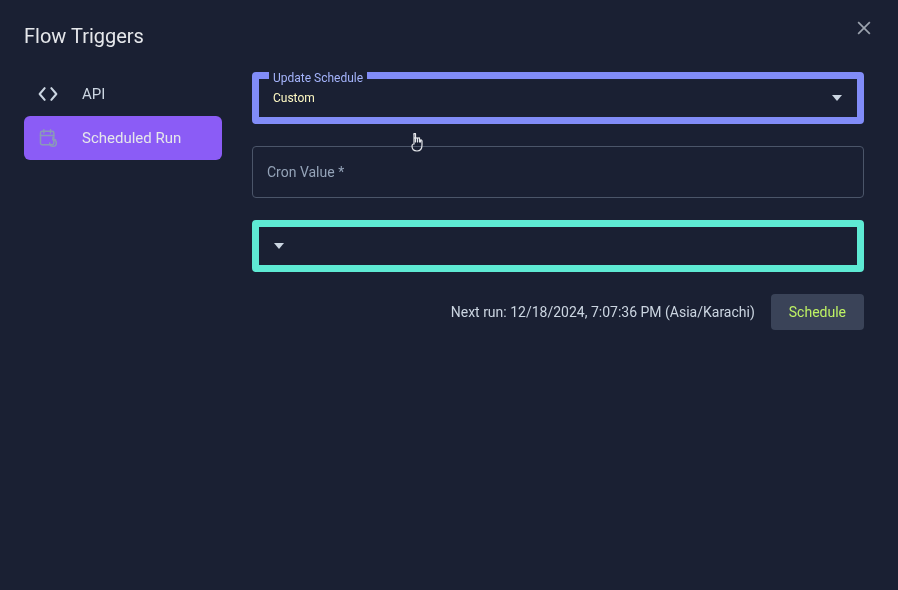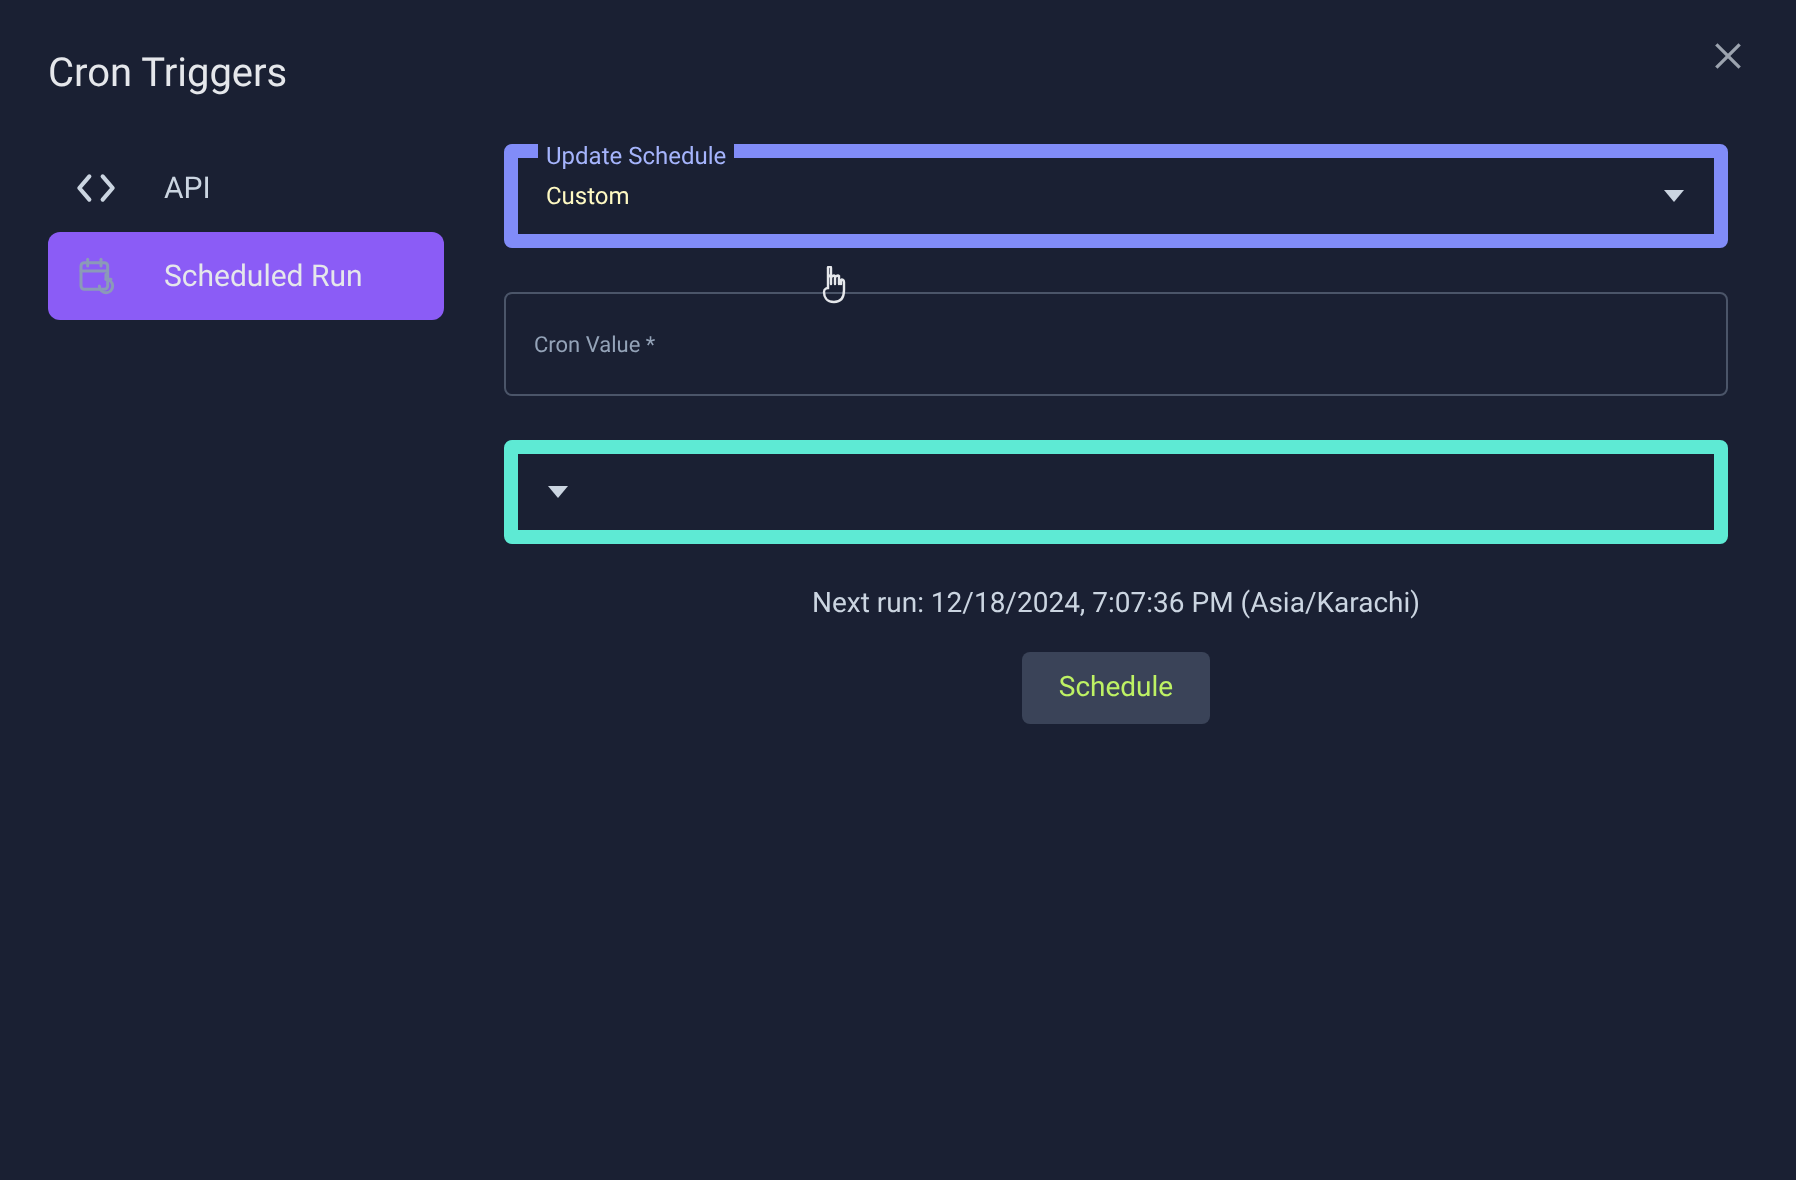--- a/index.html
+++ b/index.html
@@ -159,36 +159,35 @@
       display: flex;
       align-items: center;
       padding: 0 14px;
     }
 
     .input-wrapper input {
       background: transparent;
       border: none;
       outline: none;
       color: #ef4444;
-      font-size: 11px;
+      font-size: 14px;
       width: 100%;
       font-family: inherit;
     }
 
     .input-wrapper input::placeholder {
       color: #94a3b8;
     }
 
     .bottom-row {
       display: flex;
       align-items: center;
       justify-content: flex-end;
       gap: 16px;
       margin-top: 20px;
-      flex-direction: column;
     }
 
     .next-run-text {
       font-size: 14px;
       color: #cbd5e1;
     }
 
     .schedule-button {
       background-color: #3a4358;
       color: #bef264;
@@ -207,21 +206,21 @@
       width: 16px;
       height: 20px;
       pointer-events: none;
     }
   </style>
 </head>
 <body>
 
 <div class="modal">
 
-  <h2 class="modal-title">Cron Triggers</h2>
+  <h2 class="modal-title">Flow Triggers</h2>
 
   <div class="close-button">
     <span class="icon">
       <svg viewBox="0 0 24 24" fill="none" stroke="currentColor" stroke-width="2">
         <line x1="5" y1="5" x2="19" y2="19"></line>
         <line x1="19" y1="5" x2="5" y2="19"></line>
       </svg>
     </span>
   </div>
 

